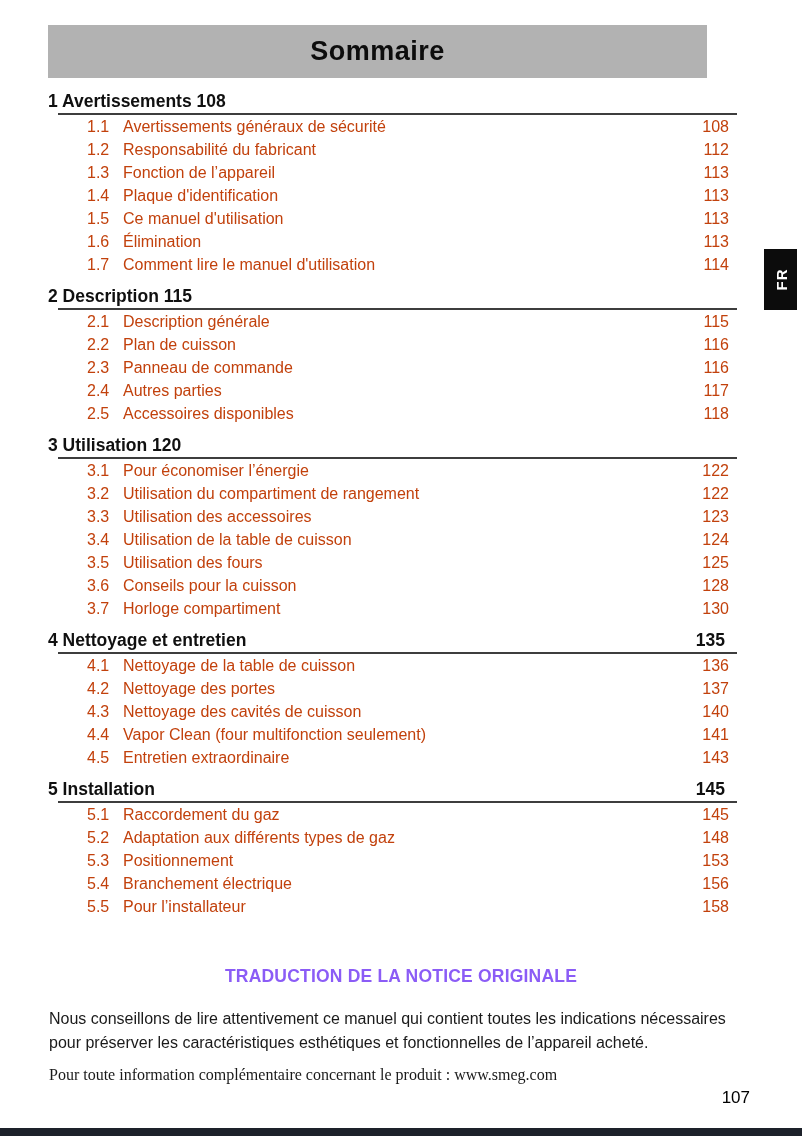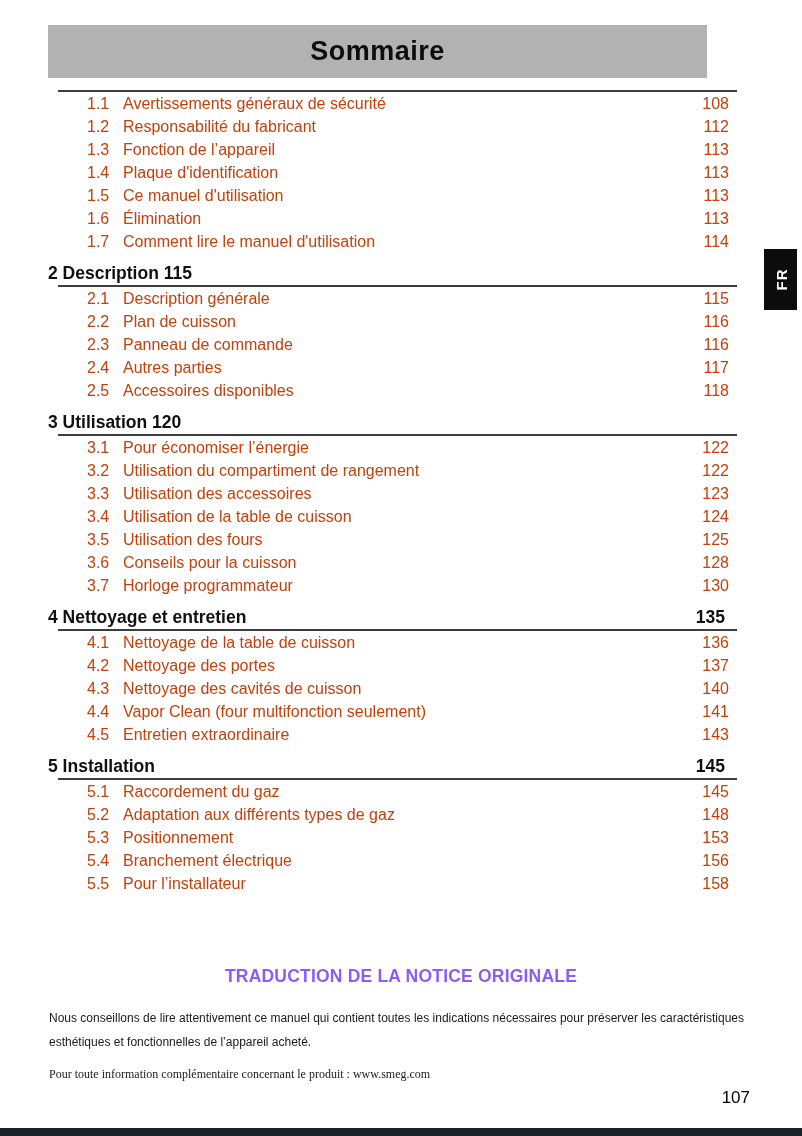--- a/index.html
+++ b/index.html
@@ -87,21 +87,21 @@
     text-align: center;
     font-weight: bold;
     font-size: 17.5px;
     letter-spacing: 0.2px;
     color: #8b5cf6;
   }
   .body-text {
     position: absolute;
     left: 49px; top: 1007px;
     width: 706px;
-    font-size: 12px;
+    font-size: 16px;
     line-height: 23.5px;
     color: #1a1a1a;
   }
   .body-text p { margin: 0; }
   .body-text p + p { margin-top: 9px; font-family: Liberation Serif, serif; }
 
   .page-number {
     position: absolute;
     right: 52px; top: 1088px;
     font-size: 17px;
@@ -123,20 +123,24 @@
   <div class="banner">
     <span class="banner-title">Sommaire</span>
   </div>
 
   <div class="fr-tab">
     <span class="tab-label">FR</span>
   </div>
 
   <div class="toc">
   <section class="toc-section">
+    <div class="sec-head">
+      <span class="sec-title">1 Avertissements 108</span>
+
+    </div>
     <div class="sec-rule"></div>
     <div class="entries">
   <div class="toc-entry">
     <span class="e-num">1.1</span>
     <span class="e-title">Avertissements généraux de sécurité</span>
     <span class="e-page">108</span>
   </div>
 
   <div class="toc-entry">
     <span class="e-num">1.2</span>
@@ -253,21 +257,21 @@
   </div>
 
   <div class="toc-entry">
     <span class="e-num">3.6</span>
     <span class="e-title">Conseils pour la cuisson</span>
     <span class="e-page">128</span>
   </div>
 
   <div class="toc-entry">
     <span class="e-num">3.7</span>
-    <span class="e-title">Horloge programmateur</span>
+    <span class="e-title">Horloge compartiment</span>
     <span class="e-page">130</span>
   </div>
 </div>
   </section>
 
   <section class="toc-section">
     <div class="sec-head">
       <span class="sec-title">4 Nettoyage et entretien</span>
       <span class="sec-page">135</span>
     </div>

